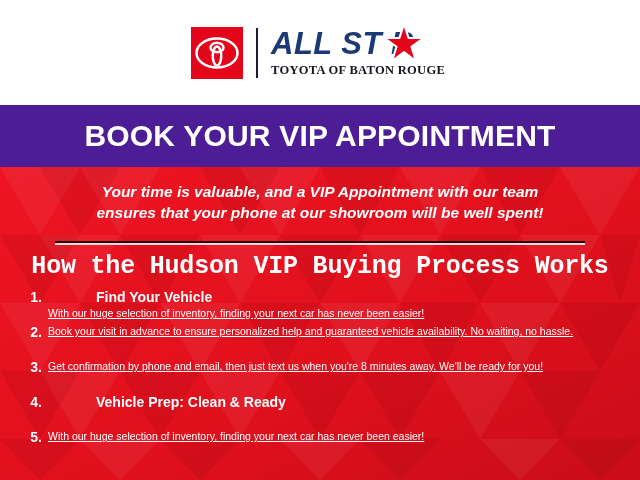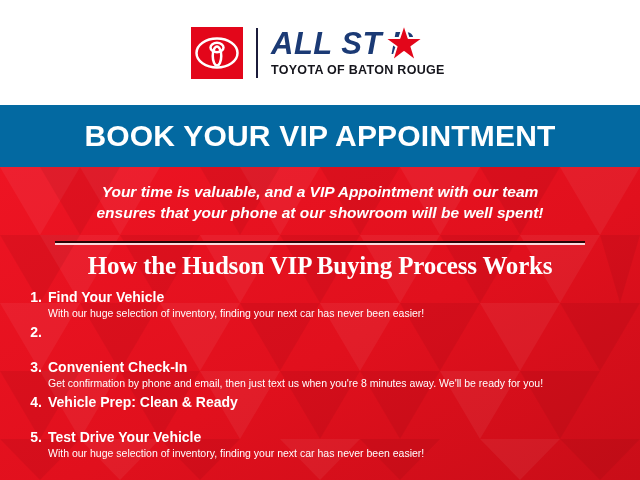--- a/index.html
+++ b/index.html
@@ -75,37 +75,37 @@
     font-style: italic;
   }
   .allstar-wordmark .wm-star {
     position: absolute;
     left: 112px;
     top: -4px;
     width: 42px;
     height: 40px;
   }
   .allstar-sub {
-    font-family: Liberation Sans, sans-serif;
+    font-family: Liberation Serif, serif;
     font-weight: bold;
     font-size: 12.5px;
     color: #15151c;
     letter-spacing: 0.3px;
     line-height: 15px;
     margin-top: 2px;
     white-space: nowrap;
   }
 
   
   .title-band {
     position: absolute;
     left: 0; top: 105px;
     width: 640px;
     height: 62px;
-    background: #0369a1;
+    background: #4c1d95;
     display: flex;
     align-items: center;
     justify-content: center;
   }
   .title-band h1 {
     margin: 0;
     font-family: "Liberation Sans", sans-serif;
     font-weight: bold;
     font-size: 30px;
     letter-spacing: 0.2px;
@@ -173,21 +173,21 @@
     height: 2px;
     background: #fbd9dc;
   }
 
   .section-heading {
     position: absolute;
     left: 0;
     top: 85px;
     width: 640px;
     text-align: center;
-    font-family: Liberation Serif, serif;
+    font-family: Liberation Mono, monospace;
     font-weight: bold;
     font-size: 25px;
     letter-spacing: -0.2px;
     color: #ffffff;
     white-space: nowrap;
   }
 
   .steps {
     position: absolute;
     left: 14px;
@@ -216,28 +216,30 @@
     top: 0;
     right: 0;
   }
   .step-title {
     font-family: "Liberation Sans", sans-serif;
     font-weight: bold;
     font-size: 14px;
     line-height: 17px;
     color: #ffffff;
     white-space: nowrap;
+    margin-left: 48px;
   }
   .step-desc {
     font-family: "Liberation Sans", sans-serif;
     font-weight: normal;
     font-size: 10.5px;
     line-height: 14px;
     color: #ffffff;
     white-space: nowrap;
+    text-decoration: underline;
   }
 </style>
 </head>
 <body>
 
 <div class="page">
 
   <div class="logo-band">
     <div class="logo-row">
 
@@ -346,42 +348,41 @@
           <div class="step-num">1.</div>
           <div class="step-body">
             <div class="step-title">Find Your Vehicle</div>
             <div class="step-desc">With our huge selection of inventory, finding your next car has never been easier!</div>
           </div>
         </div>
 
         <div class="step">
           <div class="step-num">2.</div>
           <div class="step-body">
+            <div class="step-desc">Book your visit in advance to ensure personalized help and guaranteed vehicle availability. No waiting, no hassle.</div>
           </div>
         </div>
 
         <div class="step">
           <div class="step-num">3.</div>
           <div class="step-body">
-            <div class="step-title">Convenient Check-In</div>
             <div class="step-desc">Get confirmation by phone and email, then just text us when you're 8 minutes away. We'll be ready for you!</div>
           </div>
         </div>
 
         <div class="step">
           <div class="step-num">4.</div>
           <div class="step-body">
             <div class="step-title">Vehicle Prep: Clean &amp; Ready</div>
           </div>
         </div>
 
         <div class="step">
           <div class="step-num">5.</div>
           <div class="step-body">
-            <div class="step-title">Test Drive Your Vehicle</div>
             <div class="step-desc">With our huge selection of inventory, finding your next car has never been easier!</div>
           </div>
         </div>
 
       </div>
     </div>
   </div>
 </div>
 
 </body></html>

